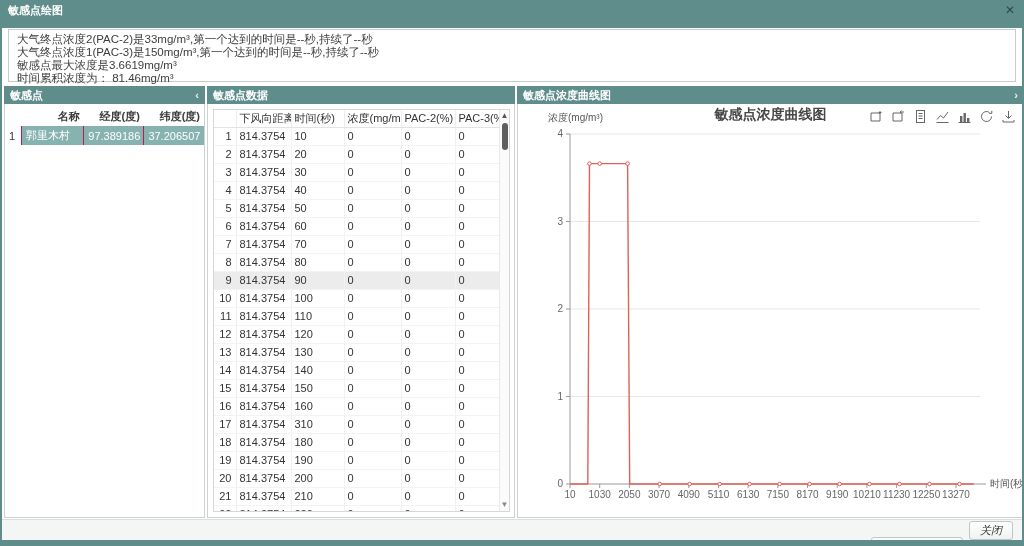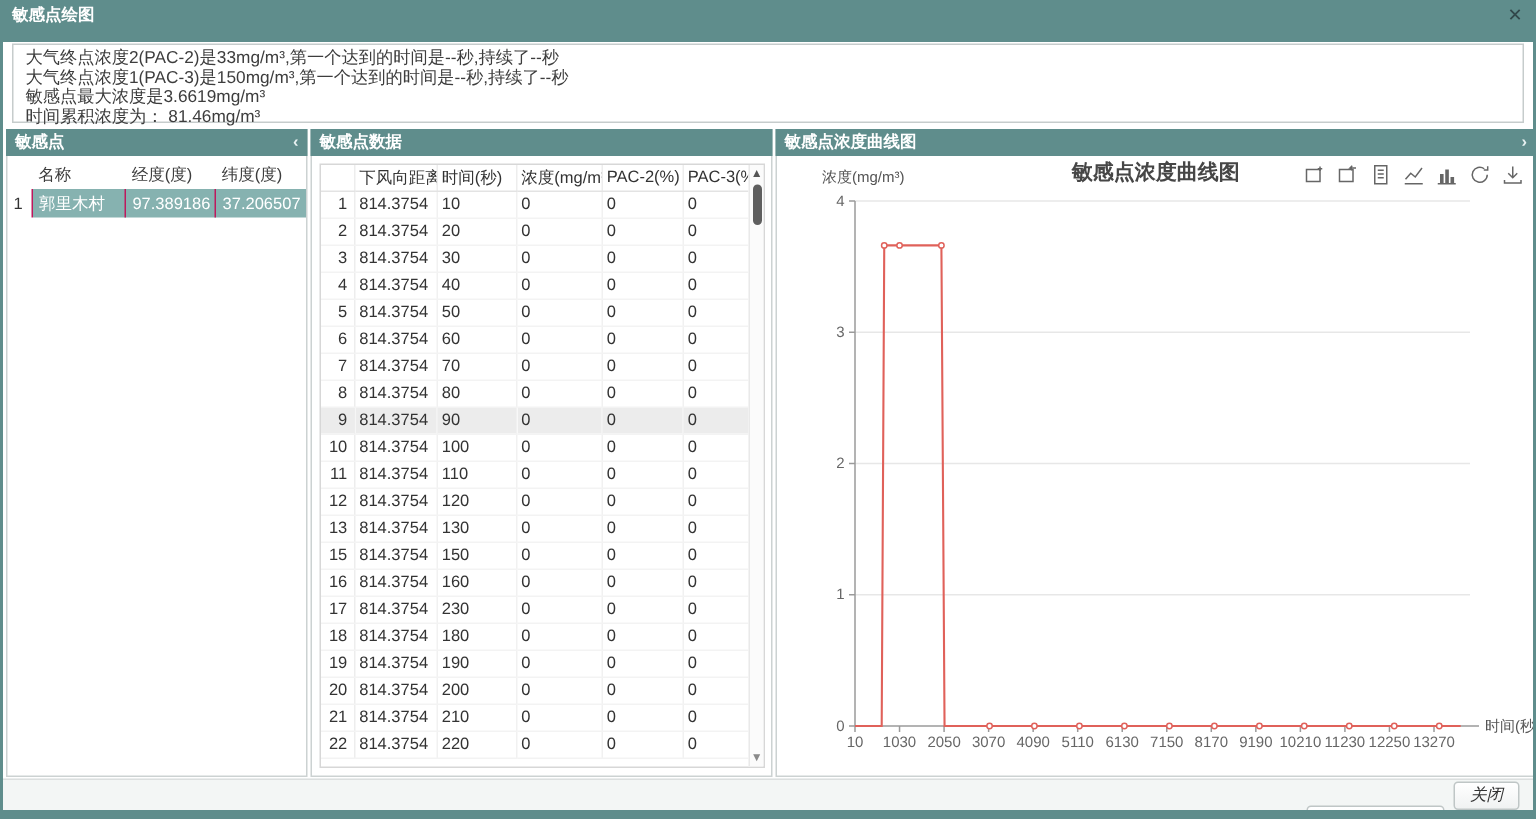--- a/index.html
+++ b/index.html
@@ -21,21 +21,21 @@
   .panel { position:absolute; top:86px; height:432px; border:1px solid #ccd2d2; background:#fff; }
   .panel-hd { position:absolute; left:-1px; top:-1px; right:-1px; height:18px; background:#5f8d8c;
     color:#fff; font-size:11px; font-weight:bold; line-height:18px; padding:0 6px; }
   .panel-hd .hd-arrow { position:absolute; right:6px; top:0; font-weight:bold; font-size:11px; cursor:pointer; color:#e8f1f1; }
   .panel-bd { position:absolute; left:0; right:0; top:17px; bottom:0; overflow:hidden; }
 
   
   .p-left { left:2px; width:201px; }
   table.grid { border-collapse:collapse; table-layout:fixed; width:100%; font-size:11px; color:#333; }
   .p-left table.grid { margin-top:3px; }
-  table.grid th { font-weight:normal; color:#3c3c3c; text-align:left; padding:2px 4px; }
+  table.grid th { font-weight:bold; color:#3c3c3c; text-align:right; padding:2px 4px; }
   table.grid td { padding:2px 4px; }
   .p-left th, .p-left td { height:15px; }
   td.sel { background:#86b2b0; color:#fff; border-left:1px solid #be185d; }
 
   
   .p-mid { left:205px; width:308px; }
   .tablebox { position:absolute; left:5px; right:4px; top:5px; bottom:5px;
     border:1px solid #d7d7d7; overflow:hidden; }
   .tbl-scroll { position:absolute; left:0; top:0; right:10px; bottom:0; overflow:hidden; }
   table.dgrid { border-collapse:collapse; table-layout:fixed; width:100%; font-size:11px; color:#333; }
@@ -243,39 +243,47 @@
               </tr>
               <tr>
                 <td class="idx">13</td>
                 <td>814.3754</td>
                 <td>130</td>
                 <td>0</td>
                 <td>0</td>
                 <td>0</td>
               </tr>
               <tr>
+                <td class="idx">14</td>
+                <td>814.3754</td>
+                <td>140</td>
+                <td>0</td>
+                <td>0</td>
+                <td>0</td>
+              </tr>
+              <tr>
                 <td class="idx">15</td>
                 <td>814.3754</td>
                 <td>150</td>
                 <td>0</td>
                 <td>0</td>
                 <td>0</td>
               </tr>
               <tr>
                 <td class="idx">16</td>
                 <td>814.3754</td>
                 <td>160</td>
                 <td>0</td>
                 <td>0</td>
                 <td>0</td>
               </tr>
               <tr>
                 <td class="idx">17</td>
                 <td>814.3754</td>
-                <td>230</td>
+                <td>310</td>
                 <td>0</td>
                 <td>0</td>
                 <td>0</td>
               </tr>
               <tr>
                 <td class="idx">18</td>
                 <td>814.3754</td>
                 <td>180</td>
                 <td>0</td>
                 <td>0</td>

